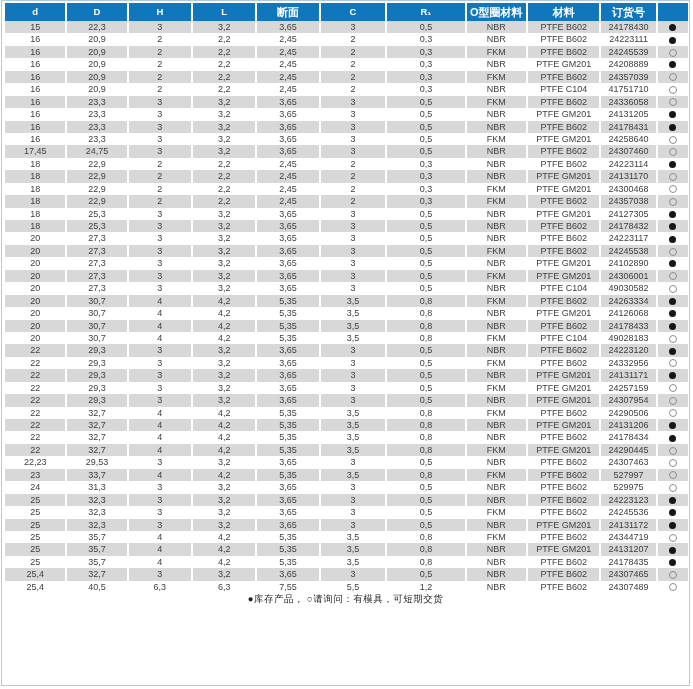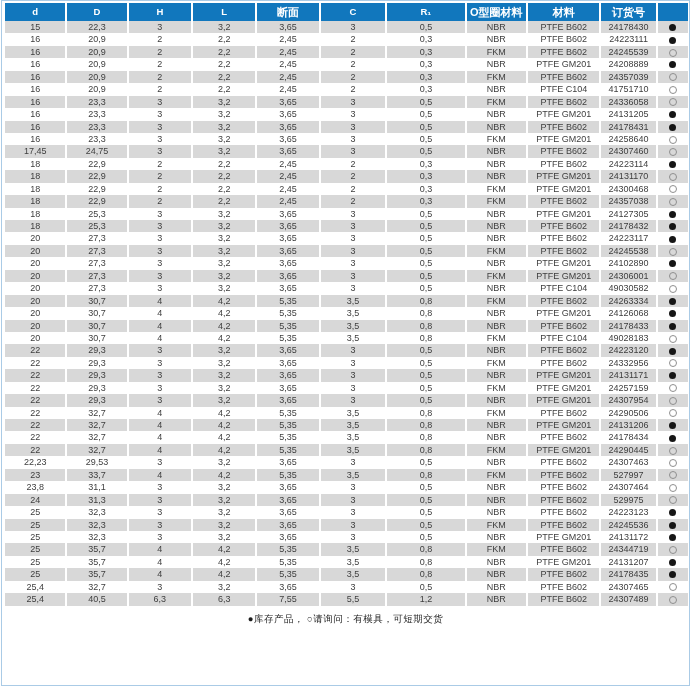--- a/index.html
+++ b/index.html
@@ -58,21 +58,20 @@
     display: inline-block;
     width: 7px; height: 7px;
     border-radius: 50%;
     vertical-align: middle;
     box-sizing: border-box;
   }
   .circle.filled { background: var(--filled-circle, #161616); }
   .circle.empty  { border: 1.3px solid var(--empty-circle, #8f8f8f); background: transparent; width: 8px; height: 8px; }
 
   .legend {
-    margin-top: 7px;
     text-align: center;
     font-size: 9.5px;
     color: #1c1c1c;
     letter-spacing: 0.5px;
   }
 </style>
 </head>
 <body>
 
 <div class="frame">
@@ -581,33 +580,20 @@
           <td>4,2</td>
           <td>5,35</td>
           <td>3,5</td>
           <td>0,8</td>
           <td>FKM</td>
           <td>PTFE B602</td>
           <td>527997</td>
           <td><span class="circle empty"></span></td>
         </tr>
         <tr>
-          <td>23,8</td>
-          <td>31,1</td>
-          <td>3</td>
-          <td>3,2</td>
-          <td>3,65</td>
-          <td>3</td>
-          <td>0,5</td>
-          <td>NBR</td>
-          <td>PTFE B602</td>
-          <td>24307464</td>
-          <td><span class="circle empty"></span></td>
-        </tr>
-        <tr>
           <td>24</td>
           <td>31,3</td>
           <td>3</td>
           <td>3,2</td>
           <td>3,65</td>
           <td>3</td>
           <td>0,5</td>
           <td>NBR</td>
           <td>PTFE B602</td>
           <td>529975</td>

